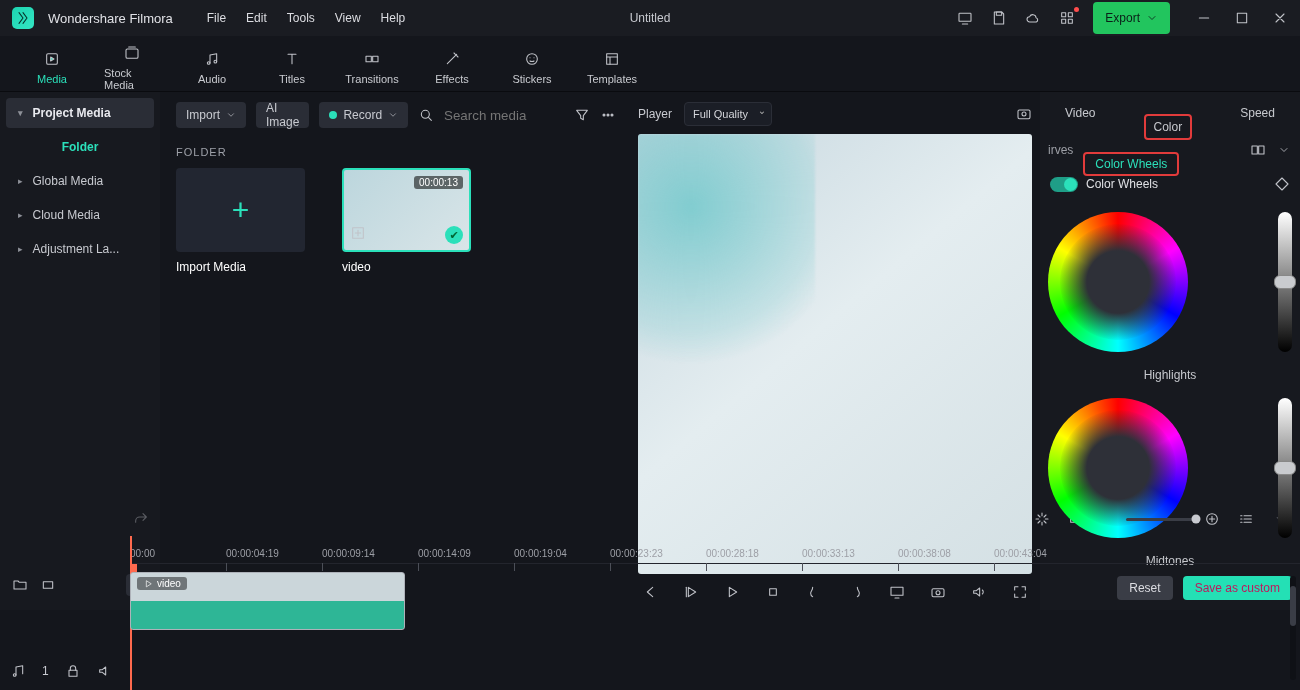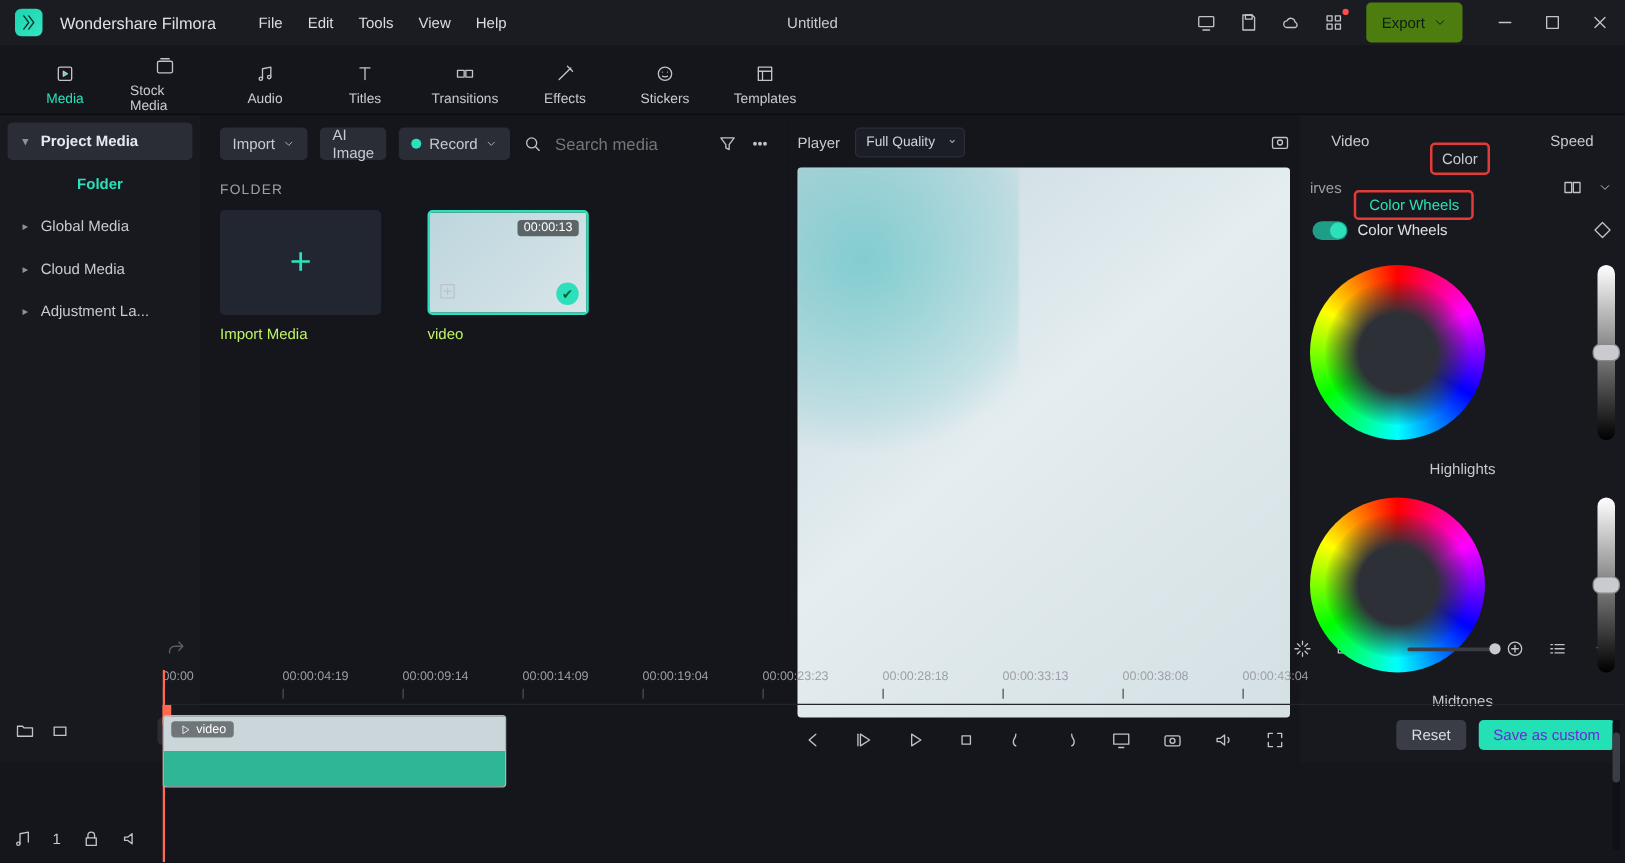--- a/index.html
+++ b/index.html
@@ -23,21 +23,21 @@
     display:flex;align-items:center;justify-content:center;
     color:#04201a;font-weight:bold;
   }
   .appname{font-size:13px;color:#e0e1e6;}
   .menu{display:flex;gap:20px;margin-left:20px;}
   .menu span{color:#dcdde2;cursor:pointer;font-size:12px;}
   .title-center{position:absolute;left:50%;transform:translateX(-50%);color:#c8cad0;font-size:12px;}
   .title-right{margin-left:auto;display:flex;align-items:center;gap:18px;}
   .icon{width:16px;height:16px;display:inline-flex;align-items:center;justify-content:center;color:#c1c3c9;}
   .export-btn{
-    background:#4d7c0f;color:#0a1f18;
+    background:#22c55e;color:#0a1f18;
     padding:16px 12px;border-radius:4px;height:29px;
     display:flex;align-items:center;gap:6px;font-weight:500;
   }
   .win-btns{display:flex;gap:22px;margin-left:8px;}
   .badge-dot{position:relative}
   .badge-dot::after{content:"";position:absolute;top:-3px;right:-4px;width:5px;height:5px;background:#ff4d4d;border-radius:50%;}
 
   
   .tool-row{
     height:56px;display:flex;align-items:center;
@@ -66,21 +66,21 @@
   .media-panel{background:#14161c;padding:10px 16px;position:relative;}
   .media-top{display:flex;align-items:center;gap:10px;}
   .pill{background:#2a2d36;border-radius:4px;padding:4px 10px;display:flex;align-items:center;gap:6px;height:26px;}
   .record-dot{width:8px;height:8px;border-radius:50%;background:#2be0ba;}
   .search-input{background:transparent;border:none;color:#c8cad0;outline:none;width:110px;}
   .media-hdr{color:#9ea1a9;font-size:11px;letter-spacing:1px;margin:18px 0 10px;}
   .thumbs{display:flex;gap:16px;}
   .thumb{width:150px;}
   .thumb-box{width:129px;height:84px;border-radius:4px;background:#222631;display:flex;align-items:center;justify-content:center;position:relative;}
   .thumb-add{color:#2be0ba;font-size:30px;font-weight:300;}
-  .thumb-cap{margin-top:8px;color:#bef264;}
+  .thumb-cap{margin-top:8px;color:#ffffff;}
   .thumb.sel .thumb-box{border:2px solid #2be0ba;background:linear-gradient(135deg,#bcd6dd,#d9e5e8);}
   .dur{position:absolute;top:6px;right:6px;background:rgba(0,0,0,.55);padding:1px 5px;border-radius:3px;color:#fff;font-size:10px;}
   .chk{position:absolute;bottom:6px;right:6px;width:18px;height:18px;border-radius:50%;background:#2be0ba;color:#063;display:flex;align-items:center;justify-content:center;font-size:11px;}
   .mini{position:absolute;bottom:6px;left:6px;color:#fff;font-size:12px;}
 
   
   .player{background:#14161c;display:flex;flex-direction:column;padding:6px 8px 10px;}
   .player-top{display:flex;align-items:center;gap:12px;height:32px;}
   .player-select{background:#1b1e26;border:1px solid #2b2e37;color:#d3d4d9;border-radius:4px;padding:3px 22px 3px 8px;height:24px;font-size:11px;appearance:none;position:relative;}
   .sel-wrap{position:relative;display:inline-block;}
@@ -111,35 +111,35 @@
   .color-wheel{width:140px;height:140px;border-radius:50%;
     background:conic-gradient(red,magenta,blue,cyan,lime,yellow,red);
     position:relative;}
   .color-wheel::after{content:"";position:absolute;inset:12px;border-radius:50%;
     background:radial-gradient(circle,#2e3038 0%,#2e3038 38%,transparent 72%);}
   .vslider{width:14px;height:140px;border-radius:7px;background:linear-gradient(#fff,#000);position:relative;margin-left:auto;}
   .vslider::after{content:"";position:absolute;left:50%;top:50%;transform:translate(-50%,-50%);width:20px;height:12px;border-radius:6px;background:#c9cbcf;border:1px solid #888;}
   .wheel-lbl{text-align:center;color:#c6c8cd;font-size:12px;width:100%;}
   .insp-buttons{margin-top:auto;display:flex;gap:10px;justify-content:flex-end;}
   .btn{padding:5px 12px;border-radius:4px;background:#3a3d46;color:#dcdde2;cursor:pointer;font-size:12px;}
-  .btn.prim{background:#24e0b5;color:#6d28d9;}
+  .btn.prim{background:#24e0b5;color:#be185d;}
 
   
   .timeline{background:#14161c;height:188px;display:flex;flex-direction:column;}
   .tl-tools{height:36px;display:flex;align-items:center;gap:18px;padding:0 12px;color:#b4b6bc;}
   .tl-tools .sep{width:1px;height:18px;background:#3a3d46;}
   .zoom-ctrl .track{height:3px;background:#3a3d46;width:70px;border-radius:2px;position:relative;margin:0 8px;}
   .zoom-ctrl .thumb{position:absolute;right:0;top:50%;transform:translate(50%,-50%);width:9px;height:9px;border-radius:50%;background:#c8cad0;}
   .zoom-ctrl{display:flex;align-items:center;}
   .tl-body{flex:1;display:flex;}
   .tl-left{width:130px;display:flex;flex-direction:column;gap:8px;padding:6px 10px;}
   .tl-left-row{display:flex;gap:16px;align-items:center;height:26px;}
   .tl-right{flex:1;position:relative;overflow:hidden;}
   .ruler{height:28px;position:relative;border-bottom:1px solid #23252d;}
-  .ruler .tick{position:absolute;top:0;font-size:10px;color:#9d9fa6;}
+  .ruler .tick{position:absolute;top:12px;font-size:10px;color:#9d9fa6;}
   .ruler .tick::after{content:"";position:absolute;bottom:-12px;left:0;width:1px;height:8px;background:#4c4f58;}
   .playhead{position:absolute;top:0;bottom:0;left:0;width:2px;background:#ff6a4e;}
   .playhead::before{content:"";position:absolute;top:28px;left:-5px;width:12px;height:16px;background:#ff6a4e;border-radius:0 0 6px 6px;}
   .track{position:relative;height:60px;margin-top:8px;}
   .clip{position:absolute;left:0;top:0;height:58px;width:275px;border:1px solid #aeb2b9;border-radius:3px;overflow:hidden;background:linear-gradient(#cbd6da,#cbd6da 50%,#2eb696 50%,#2eb696);}
   .clip .lbl{position:absolute;left:6px;top:4px;background:rgba(0,0,0,.45);color:#fff;padding:1px 6px;border-radius:3px;font-size:10px;display:flex;gap:4px;align-items:center;}
   .hscroll{position:absolute;right:4px;top:40px;bottom:10px;width:6px;background:#0f1116;border-radius:3px;}
   .hscroll::after{content:"";position:absolute;left:0;top:10px;width:6px;height:40px;background:#3a3d46;border-radius:3px;}
 
   svg{width:16px;height:16px;stroke:#c1c3c9;fill:none;stroke-width:1.6;stroke-linecap:round;stroke-linejoin:round;}

